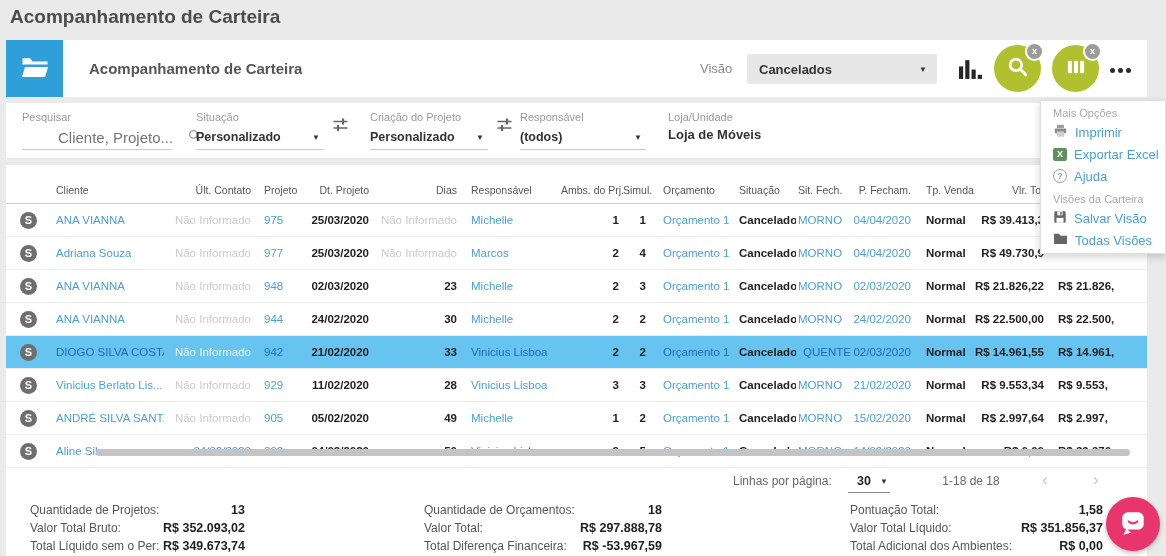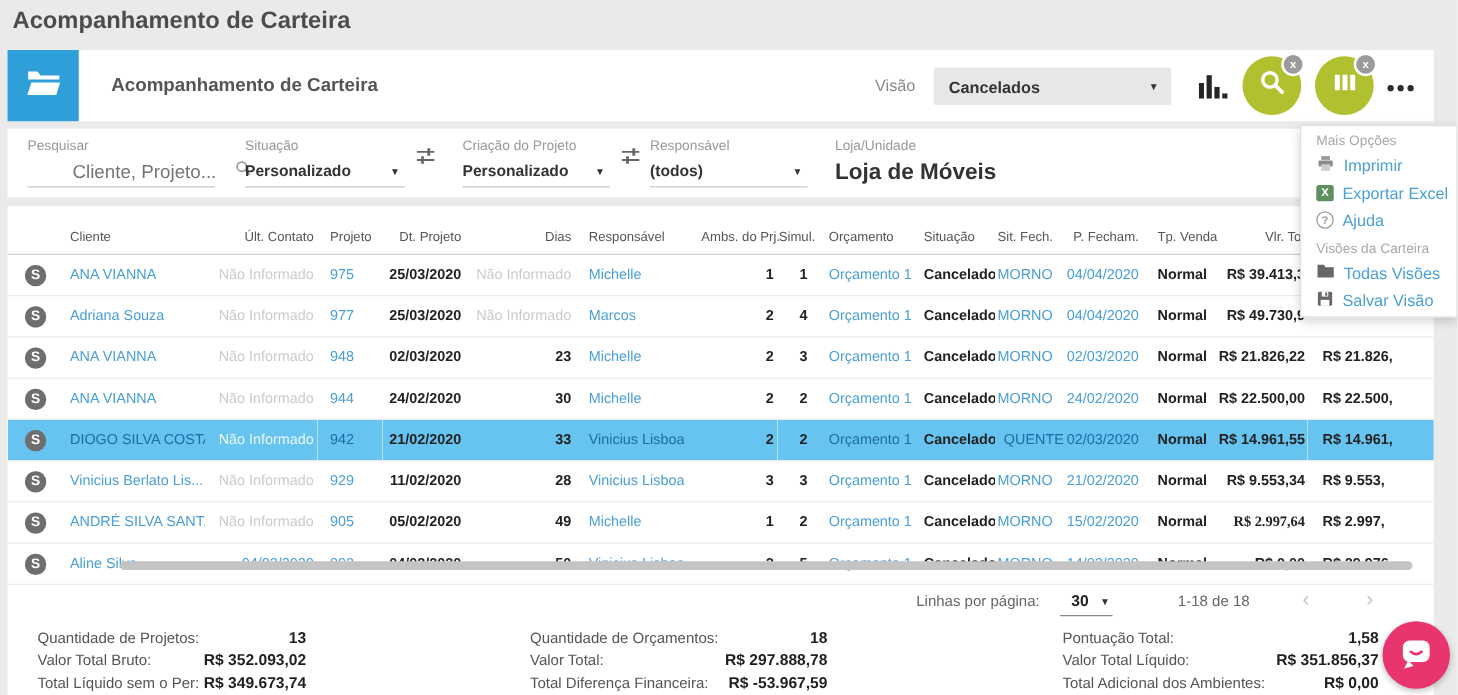--- a/index.html
+++ b/index.html
@@ -31,21 +31,21 @@
   .f-block{position:absolute;top:8px;}
   .f-wrap{display:flex;align-items:center;border-bottom:1px solid #c9c9c9;height:24px;margin-top:2px;}
   .f-val{font-size:12.5px;font-weight:700;color:#333;flex:1;}
   .f-caret{font-size:8px;color:#333;margin-right:4px;}
   #f-pesquisar{left:16px;}  #f-pesquisar .f-wrap{width:150px;}
   #f-pesquisar input{border:0;outline:0;padding:0;width:130px;font-size:15px;color:#555;font-family:"Liberation Sans",sans-serif;background:transparent;margin-left:36px;}
   #f-situacao{left:190px;}  #f-situacao .f-wrap{width:128px;}
   #f-criacao{left:364px;}   #f-criacao .f-wrap{width:118px;}
   #f-resp{left:514px;}      #f-resp .f-wrap{width:126px;}
   #f-loja{left:662px;}
-  #f-loja .f-val{font-size:18px;margin-top:4px;display:block;}
+  #f-loja .f-val{font-size:13px;margin-top:4px;display:block;}
   .slider-icon{position:absolute;top:14px;cursor:pointer;}
   #sl1{left:326px;} #sl2{left:490px;}
 
   
   #main{left:6px;top:165px;width:1141px;height:391px;background:#fff;overflow:hidden;}
   #grid-table{border-collapse:collapse;table-layout:fixed;width:1141px;margin-top:12px;}
   #grid-table th{font-size:10.5px;font-weight:400;color:#555;border-bottom:1px solid #cfcfcf;height:24px;white-space:nowrap;cursor:pointer;}
   #grid-table td{font-size:11.5px;height:30px;border-bottom:1px solid #ebebeb;white-space:nowrap;overflow:hidden;}
   .link{color:#4a9ed9;cursor:pointer;}
   .dark{color:#222;font-weight:600;}
@@ -354,21 +354,21 @@
           <td style="text-align: right; padding-right: 3px;"><span class="dark">05/02/2020</span></td>
           <td style="text-align: right; padding-right: 3px;"><span class="dark">49</span></td>
           <td style="text-align: left; padding-left: 11px;"><span class="link">Michelle</span></td>
           <td style="text-align: right; padding-right: 3px;"><span class="dark">1</span></td>
           <td style="text-align: right; padding-right: 2px;"><span class="dark">2</span></td>
           <td style="text-align: left; padding-left: 15px;"><span class="link">Orçamento 1</span></td>
           <td style="text-align: left; padding-left: 7px;"><span class="dark">Cancelado</span></td>
           <td style="text-align: left; padding-left: 2px;"><span class="link">MORNO</span></td>
           <td style="text-align: right; padding-right: 5px;"><span class="link">15/02/2020</span></td>
           <td style="text-align: left; padding-left: 10px;"><span class="dark">Normal</span></td>
-          <td style="text-align: right; padding-right: 2px; font-family: Liberation Serif, serif;"><span class="dark">R$ 2.997,64</span></td>
+          <td style="text-align: right; padding-right: 2px;"><span class="dark">R$ 2.997,64</span></td>
           <td style="text-align: left; padding-left: 12px;"><span class="dark">R$ 2.997,</span></td>
         </tr>
         <tr>
           <td style="text-align: left;"><span class="sbadge">S</span></td>
           <td style="text-align: left; padding-left: 4px;"><span class="link">Aline Silva</span></td>
           <td style="text-align: right; padding-right: 3px;"><span class="link">04/02/2020</span></td>
           <td style="text-align: left; padding-left: 10px;"><span class="link">892</span></td>
           <td style="text-align: right; padding-right: 3px;"><span class="dark">04/02/2020</span></td>
           <td style="text-align: right; padding-right: 3px;"><span class="dark">50</span></td>
           <td style="text-align: left; padding-left: 11px;"><span class="link">Vinicius Lisboa</span></td>
@@ -455,36 +455,36 @@
     <span class="excel-box">X</span>
     <span>Exportar Excel</span>
   </div>
   <div class="menu-item">
     <span class="help-circle">?</span>
     <span>Ajuda</span>
   </div>
   <div class="menu-header">Visões da Carteira</div>
   <div class="menu-item">
     <span>
-      <svg width="15" height="13" viewBox="0 0 16 14">
-        <path fill="#666" d="M1 2 h5.5 l1.5 2 H15 v9 H1 z"></path>
-      </svg>
-    </span>
-    <span>Todas Visões</span>
-  </div>
-  <div class="menu-item">
-    <span>
       <svg width="14" height="14" viewBox="0 0 16 16">
         <rect x="1.5" y="1.5" width="13" height="13" rx="1.5" fill="#666"></rect>
         <rect x="5" y="1.5" width="6" height="4.5" fill="#fff"></rect>
         <rect x="8.2" y="2.3" width="1.8" height="3" fill="#666"></rect>
         <rect x="4" y="9" width="8" height="5.5" fill="#fff"></rect>
       </svg>
     </span>
     <span>Salvar Visão</span>
+  </div>
+  <div class="menu-item">
+    <span>
+      <svg width="15" height="13" viewBox="0 0 16 14">
+        <path fill="#666" d="M1 2 h5.5 l1.5 2 H15 v9 H1 z"></path>
+      </svg>
+    </span>
+    <span>Todas Visões</span>
   </div>
 </div>
 
 <div class="abs" id="chat-btn">
   <span>
     <svg width="30" height="30" viewBox="0 0 28 28">
       <rect x="4" y="5" width="20" height="16" rx="5" fill="#fff"></rect>
       <path d="M8 20 l-3 6 l7 -2 z" fill="#fff"></path>
       <path d="M10 13.5 q4 3.5 8 0" stroke="#e8356d" stroke-width="2" fill="none" stroke-linecap="round"></path>
     </svg>

